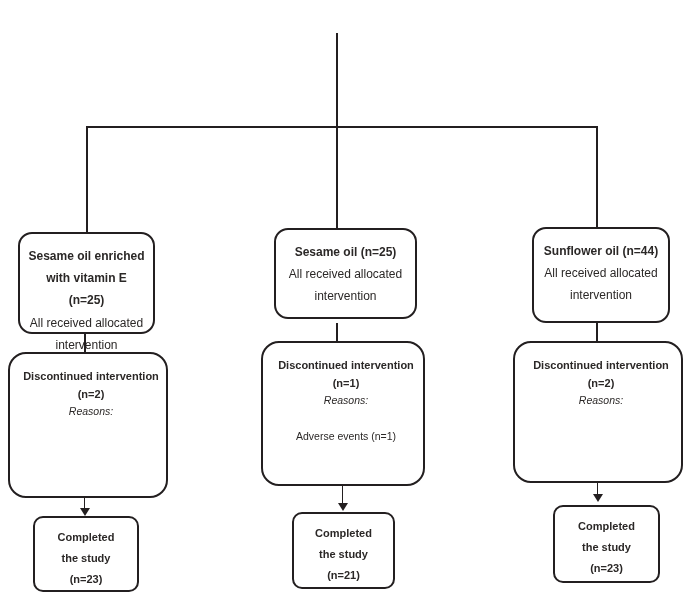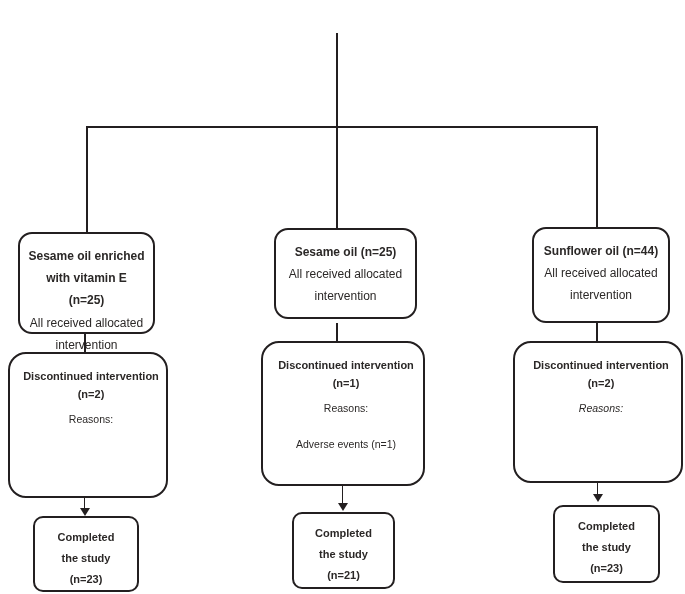--- a/index.html
+++ b/index.html
@@ -39,21 +39,21 @@
   .alloc-box .alloc-title { font-weight: bold; }
   .alloc-box .alloc-body { }
 
   .disc-box {
     border-radius: 18px;
     font-size: 10.5px;
     line-height: 1.65;
     padding: 13px 0 0 6px;
   }
   .disc-box .disc-title { font-weight: bold; font-size: 11px; }
-  .disc-box .disc-reasons { margin-top: 8px; }
+  .disc-box .disc-reasons { margin-top: 0; font-style: italic; }
   .disc-box .disc-reason-detail { margin-top: 18px; }
   .italic { font-style: italic; }
 
   .comp-box {
     border-radius: 10px;
     font-size: 11px; font-weight: bold;
     line-height: 1.9;
     padding-top: 9px;
   }
 

